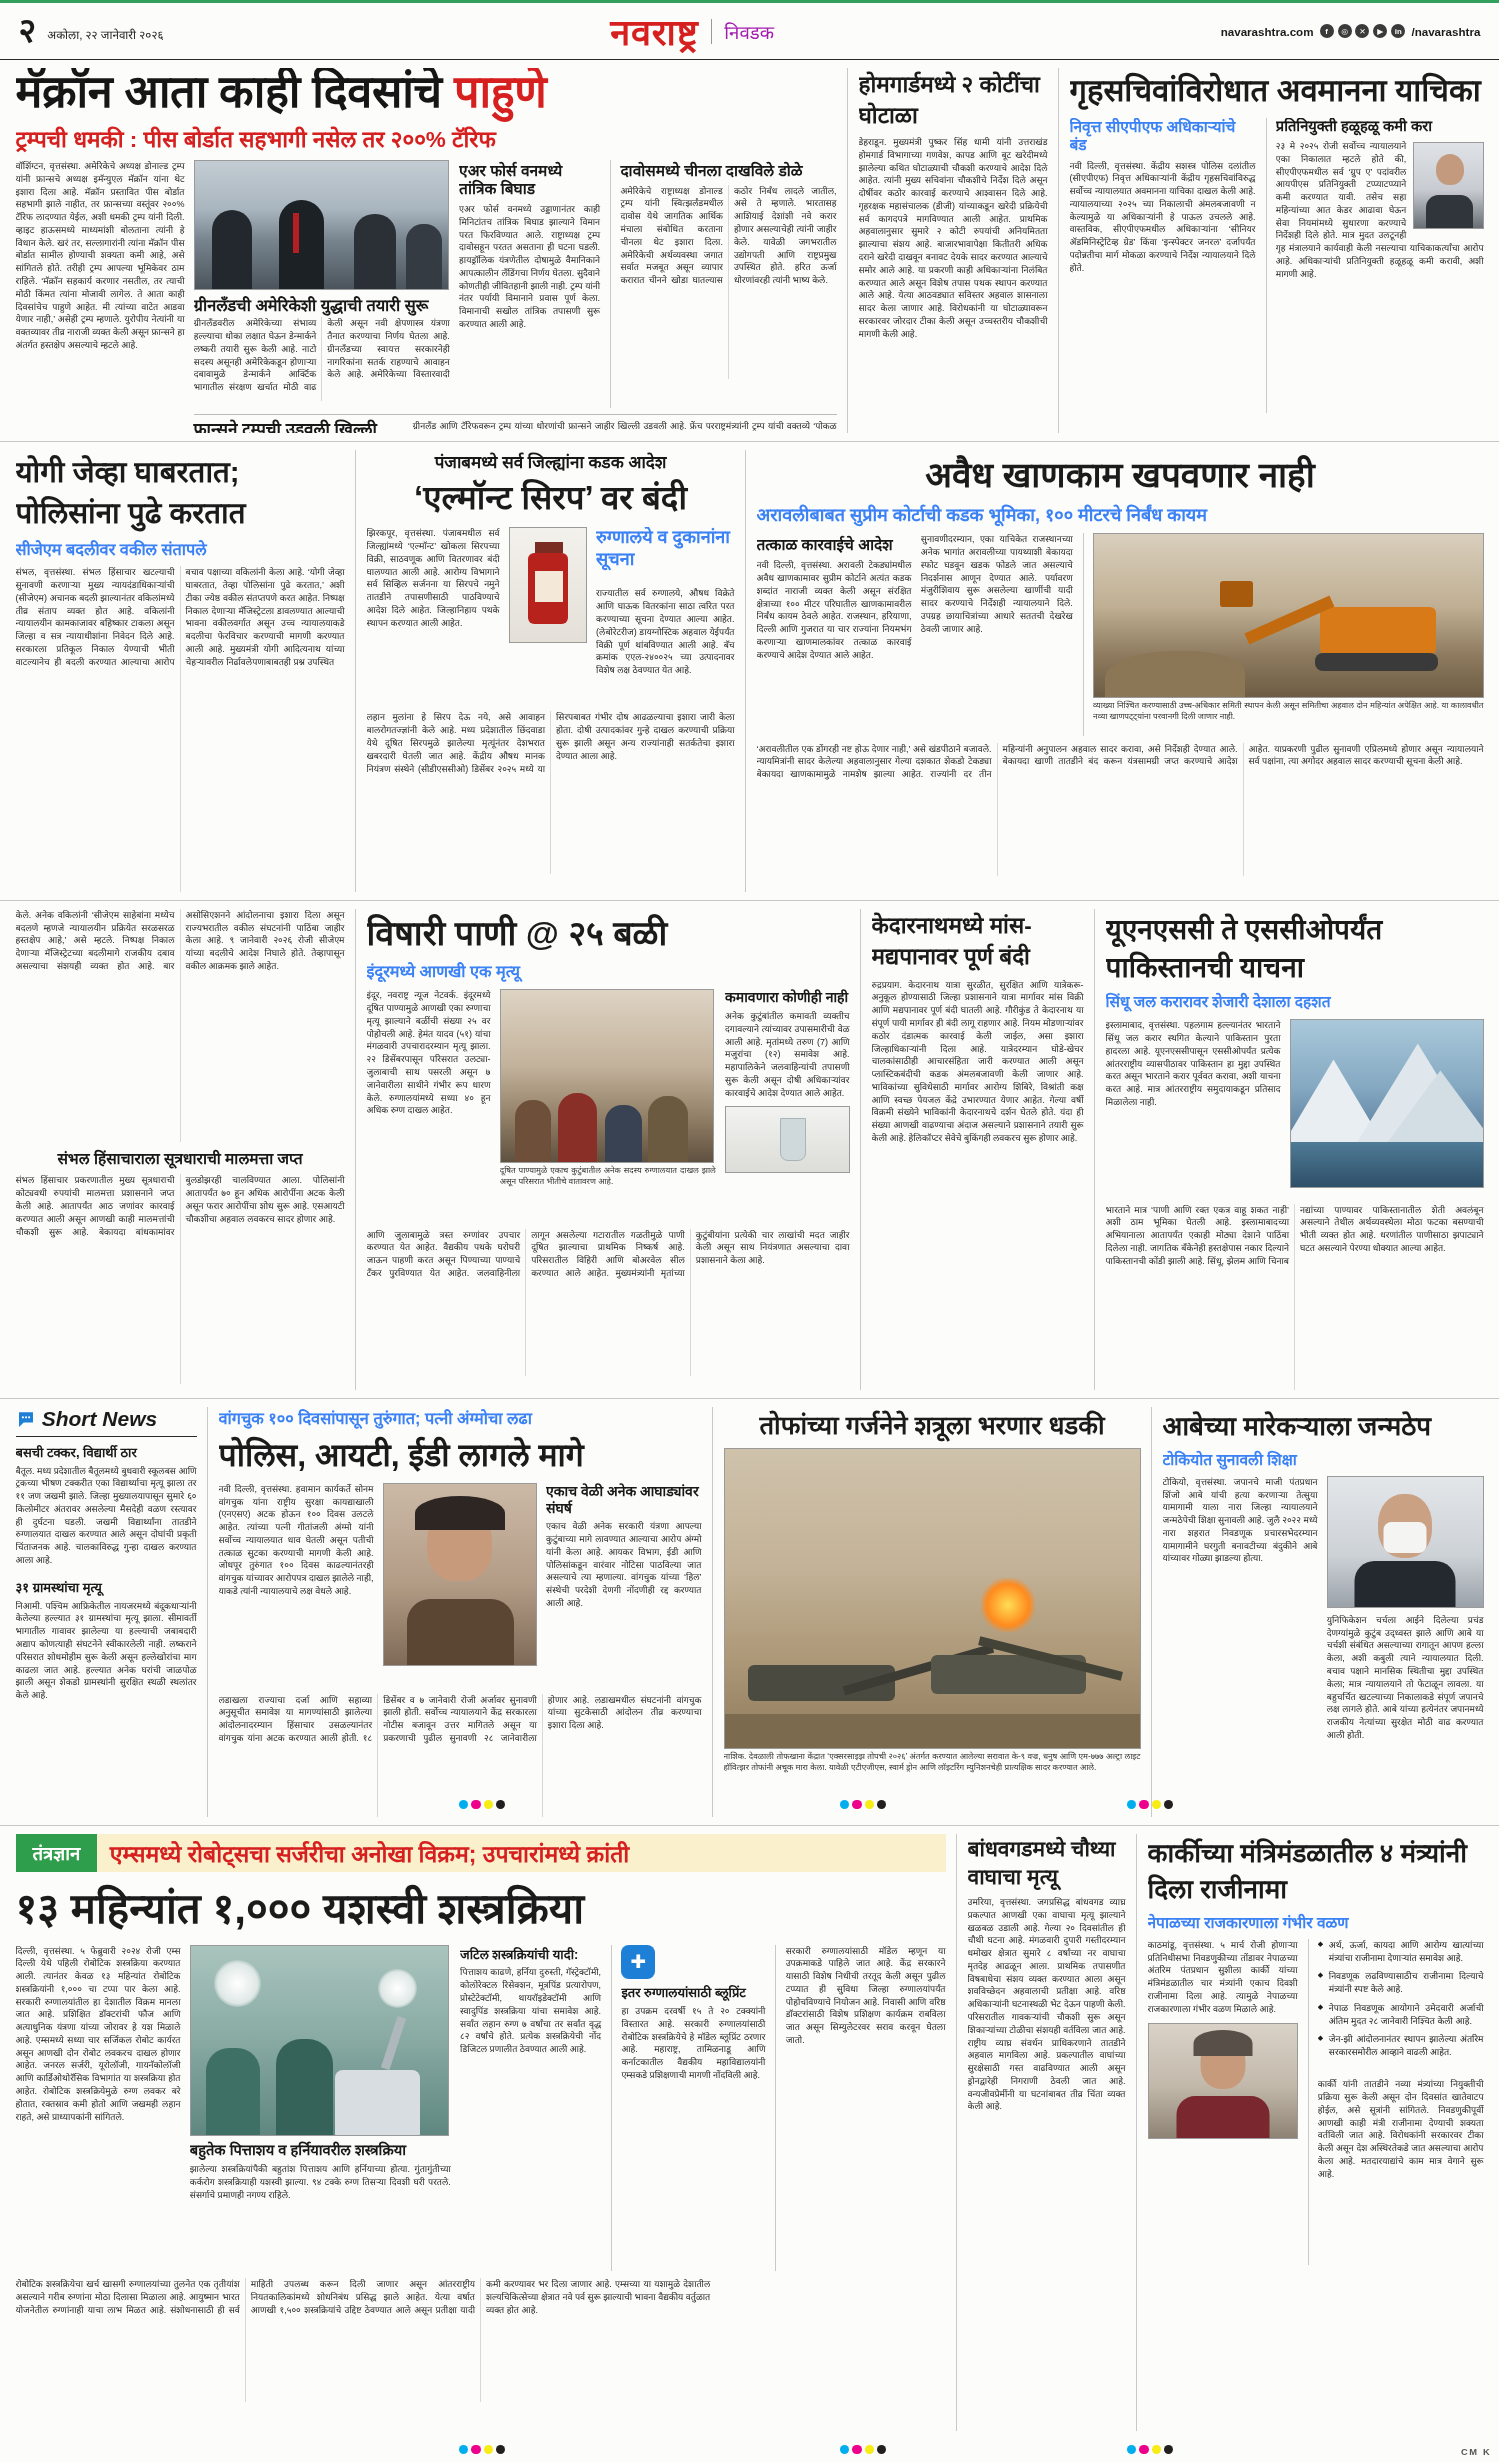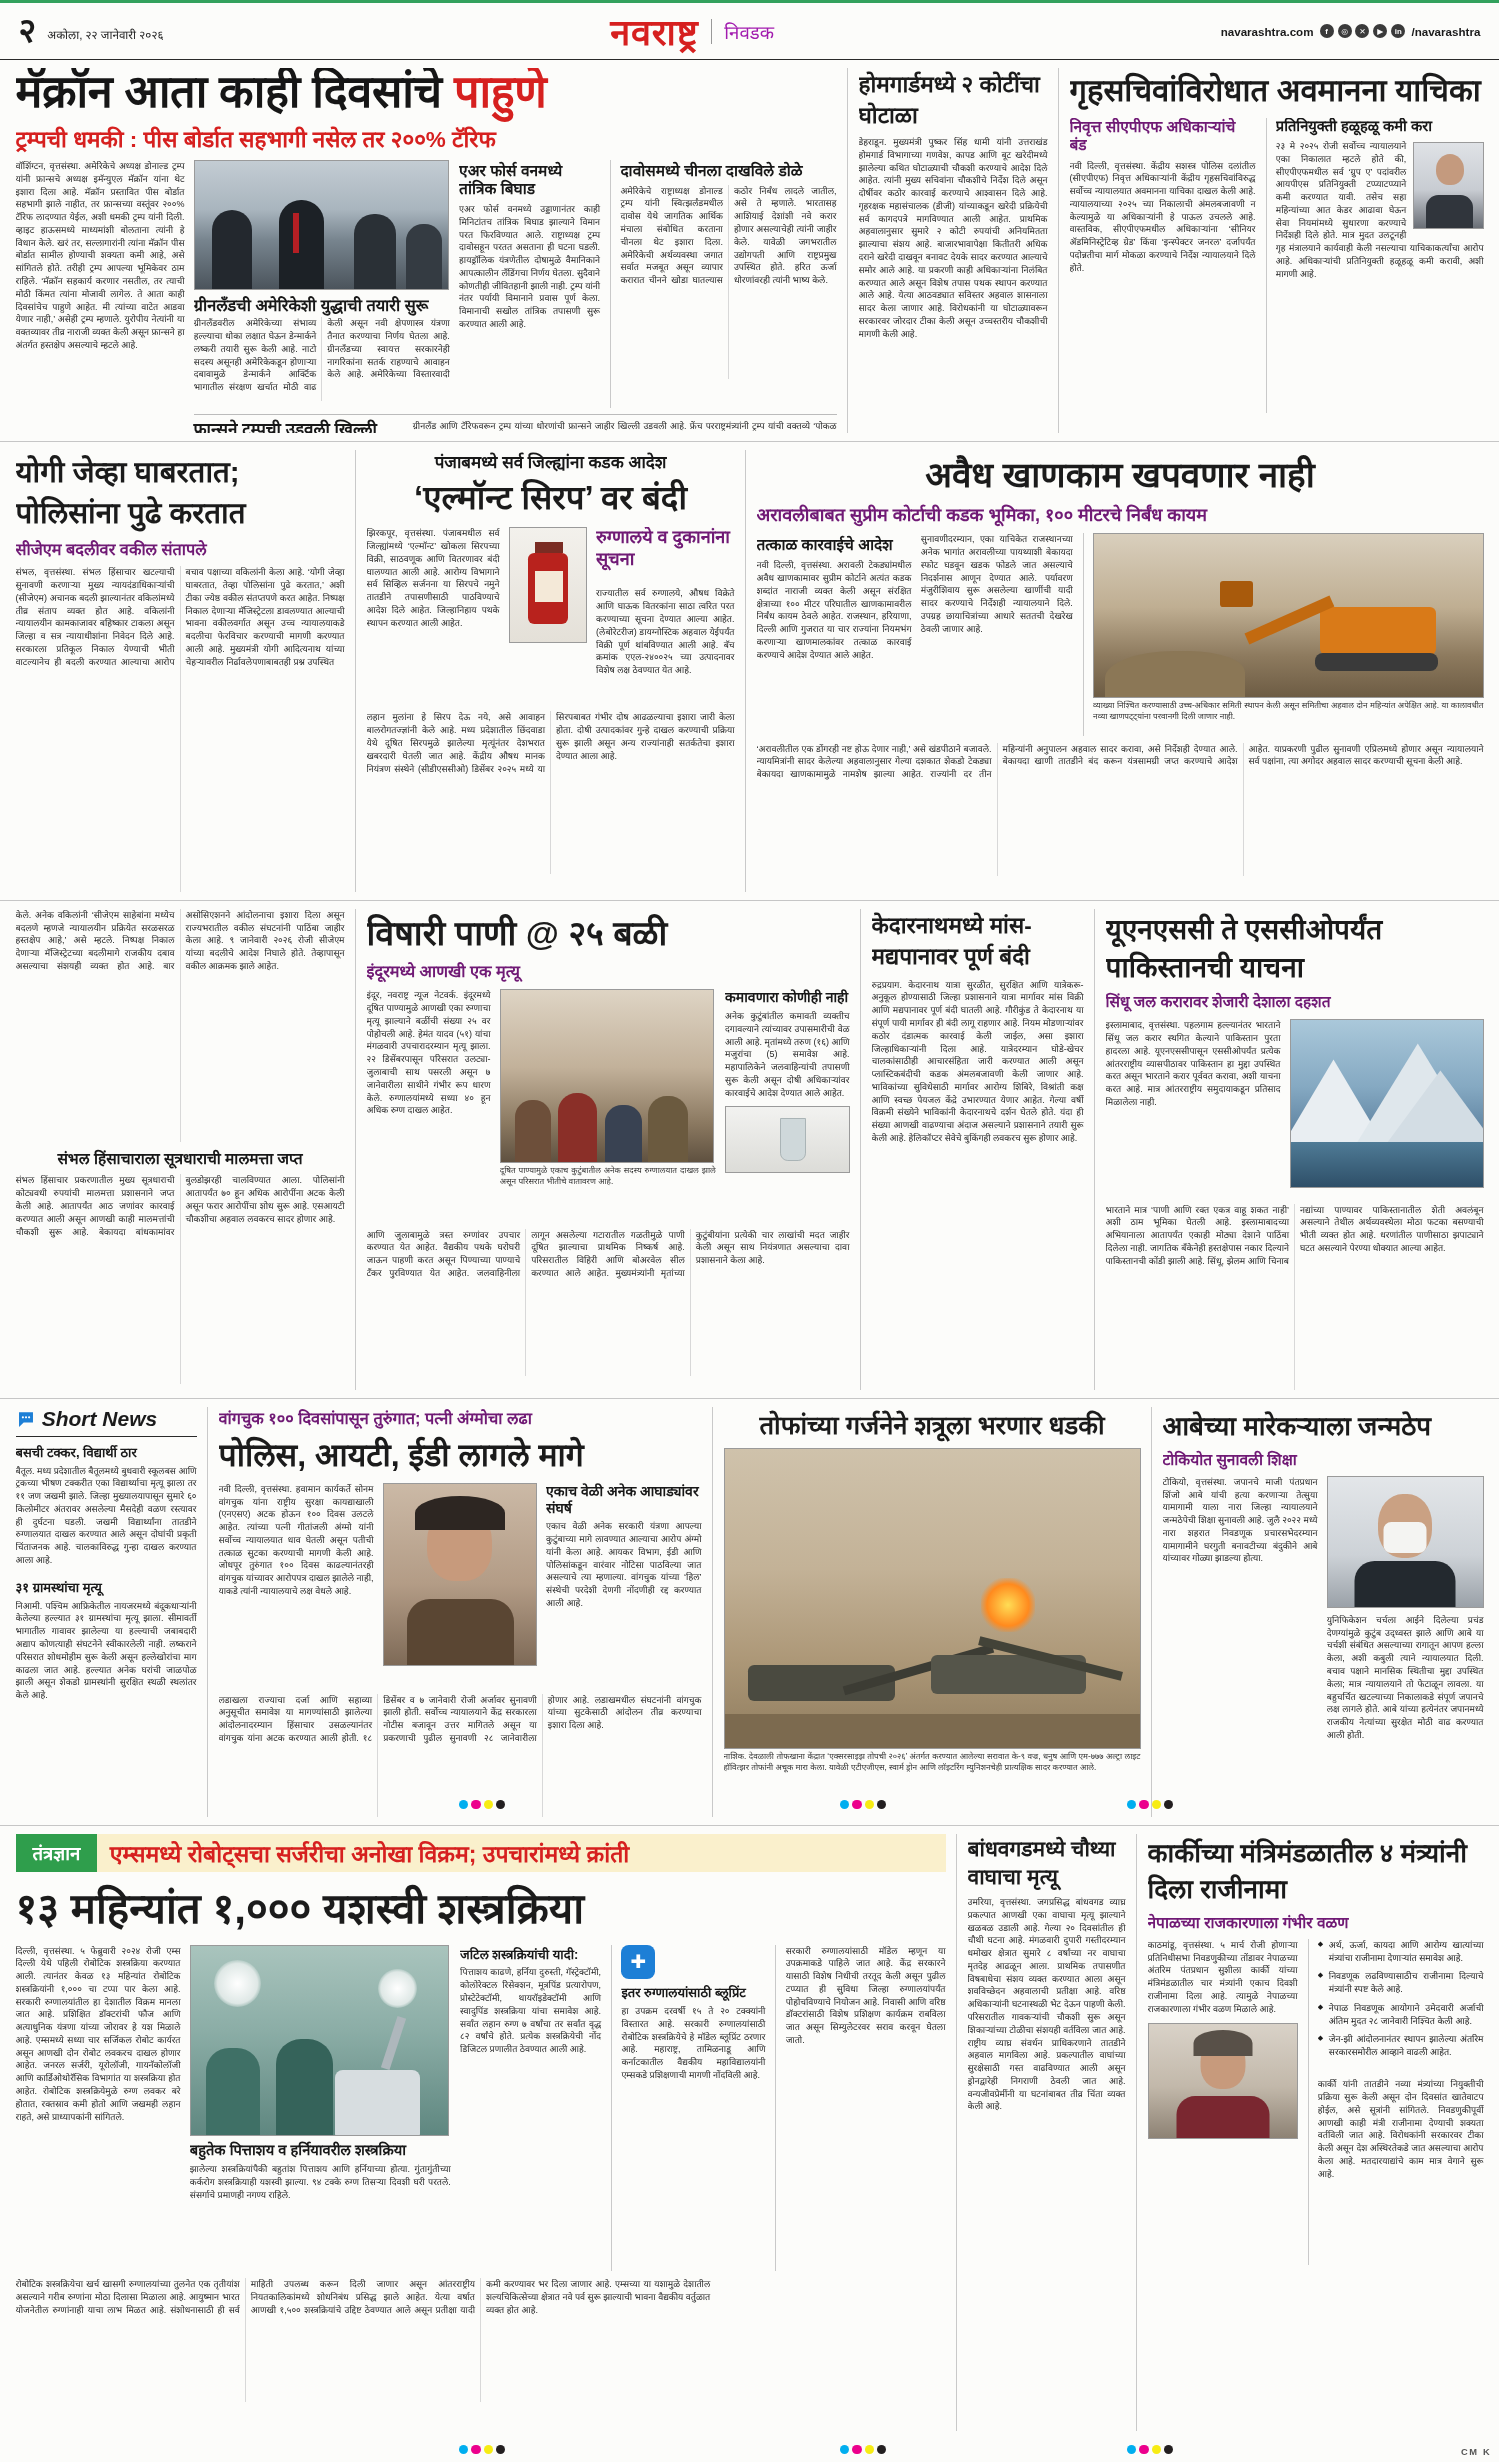--- a/index.html
+++ b/index.html
@@ -17,21 +17,21 @@
 .pg-right{display:flex;align-items:center;gap:6.2px;font-size:11.6px;font-weight:700}
 .soc{display:flex;gap:3.9px}
 .soc .ic{width:14px;height:14px;border-radius:50%;background:#3a3a3a;color:#fff;font-size:7.8px;font-weight:700;display:flex;align-items:center;justify-content:center}
 .band{display:flex;gap:11px;padding:7.8px 15.5px;border-bottom:0.8px solid #c6c6c6}
 .vr{border-right:0.8px solid #c9c9c9;padding-right:10px}
 .art{overflow:hidden;height:100%;min-width:0}
 .body{font-size:9px;line-height:1.42;text-align:justify;color:#262626}
 .red{color:#d6201f}
 .h-xl{font-size:45px;font-weight:800;line-height:1.05;letter-spacing:-0.4px;color:#161616}
 .sub-xl{font-size:22.5px;font-weight:700;color:#d6201f;margin:7.8px 0 6.2px}
-.rh{color:#701a75;font-weight:700}
+.rh{color:#3b82f6;font-weight:700}
 .bh{font-weight:800;color:#181818}
 .cols2{column-count:2;column-gap:11px;column-rule:0.8px solid #d8d8d8}
 .cols3{column-count:3;column-gap:11px;column-rule:0.8px solid #d8d8d8}
 .cols4{column-count:4;column-gap:11px;column-rule:0.8px solid #d8d8d8}
 .ph{position:relative;overflow:hidden;border:0.8px solid #9a9a9a;flex:none}
 .caption{font-size:8.2px;line-height:1.32;color:#333;margin-top:3.1px;text-align:justify}
 .row{display:flex;gap:9.3px}
 .cmyk{position:absolute;display:flex;gap:3.1px}
 .cmyk i{width:9.3px;height:9.3px;border-radius:50%;display:block}
 .c1{background:#00aeef}.c2{background:#ec008c}.c3{background:#f7ec13}.c4{background:#231f20}
@@ -192,21 +192,21 @@
           <div class="ph" style="width:214px;height:174px;background:linear-gradient(180deg,#ded4c4 0%,#c2b19a 45%,#8a7860 78%,#5f5140 100%)">
             <div style="position:absolute;left:14px;bottom:-4.7px;width:36px;height:67px;background:#6d4f3a;border-radius:17px 17px 0 0"></div>
             <div style="position:absolute;left:57px;bottom:-4.7px;width:39px;height:74px;background:#8a2f28;border-radius:18.6px 18.6px 0 0"></div>
             <div style="position:absolute;left:104px;bottom:-4.7px;width:37px;height:62px;background:#394252;border-radius:17px 17px 0 0"></div>
             <div style="position:absolute;left:147px;bottom:-4.7px;width:40px;height:71px;background:#6b5a3f;border-radius:18.6px 18.6px 0 0"></div>
           </div>
           <div class="caption">दूषित पाण्यामुळे एकाच कुटुंबातील अनेक सदस्य रुग्णालयात दाखल झाले असून परिसरात भीतीचे वातावरण आहे.</div>
         </div>
         <div class="art" style="flex:1">
           <h3 class="bh" style="font-size:14px;line-height:1.2;margin-bottom:3.9px">कमावणारा कोणीही नाही</h3>
-          <div class="body">अनेक कुटुंबांतील कमावती व्यक्तीच दगावल्याने त्यांच्यावर उपासमारीची वेळ आली आहे. मृतांमध्ये तरुण (१६) आणि मजुरांचा (5) समावेश आहे. महापालिकेने जलवाहिन्यांची तपासणी सुरू केली असून दोषी अधिकाऱ्यांवर कारवाईचे आदेश देण्यात आले आहेत.</div>
+          <div class="body">अनेक कुटुंबांतील कमावती व्यक्तीच दगावल्याने त्यांच्यावर उपासमारीची वेळ आली आहे. मृतांमध्ये तरुण (7) आणि मजुरांचा (१२) समावेश आहे. महापालिकेने जलवाहिन्यांची तपासणी सुरू केली असून दोषी अधिकाऱ्यांवर कारवाईचे आदेश देण्यात आले आहेत.</div>
           <div class="ph" style="width:100%;height:67px;margin-top:6.2px;background:linear-gradient(180deg,#f2f2f0,#dcdcd8)">
             <div style="position:absolute;left:44%;top:11px;width:26px;height:43px;background:#cfd8da;border-radius:0 0 7.8px 7.8px;border:1.6px solid #aab4b6"></div>
           </div>
         </div>
       </div>
       <div class="body cols3" style="height:147px;overflow:hidden;margin-top:6.2px">आणि जुलाबामुळे त्रस्त रुग्णांवर उपचार करण्यात येत आहेत. वैद्यकीय पथके घरोघरी जाऊन पाहणी करत असून पिण्याच्या पाण्याचे टँकर पुरविण्यात येत आहेत. जलवाहिनीला लागून असलेल्या गटारातील गळतीमुळे पाणी दूषित झाल्याचा प्राथमिक निष्कर्ष आहे. परिसरातील विहिरी आणि बोअरवेल सील करण्यात आले आहेत. मुख्यमंत्र्यांनी मृतांच्या कुटुंबीयांना प्रत्येकी चार लाखांची मदत जाहीर केली असून साथ नियंत्रणात असल्याचा दावा प्रशासनाने केला आहे.</div>
     </article>
 
     <article class="art vr" style="width:223px">
       <h2 class="h2" style="font-size:22.5px;margin-bottom:7.8px">केदारनाथमध्ये मांस-मद्यपानावर पूर्ण बंदी</h2>

